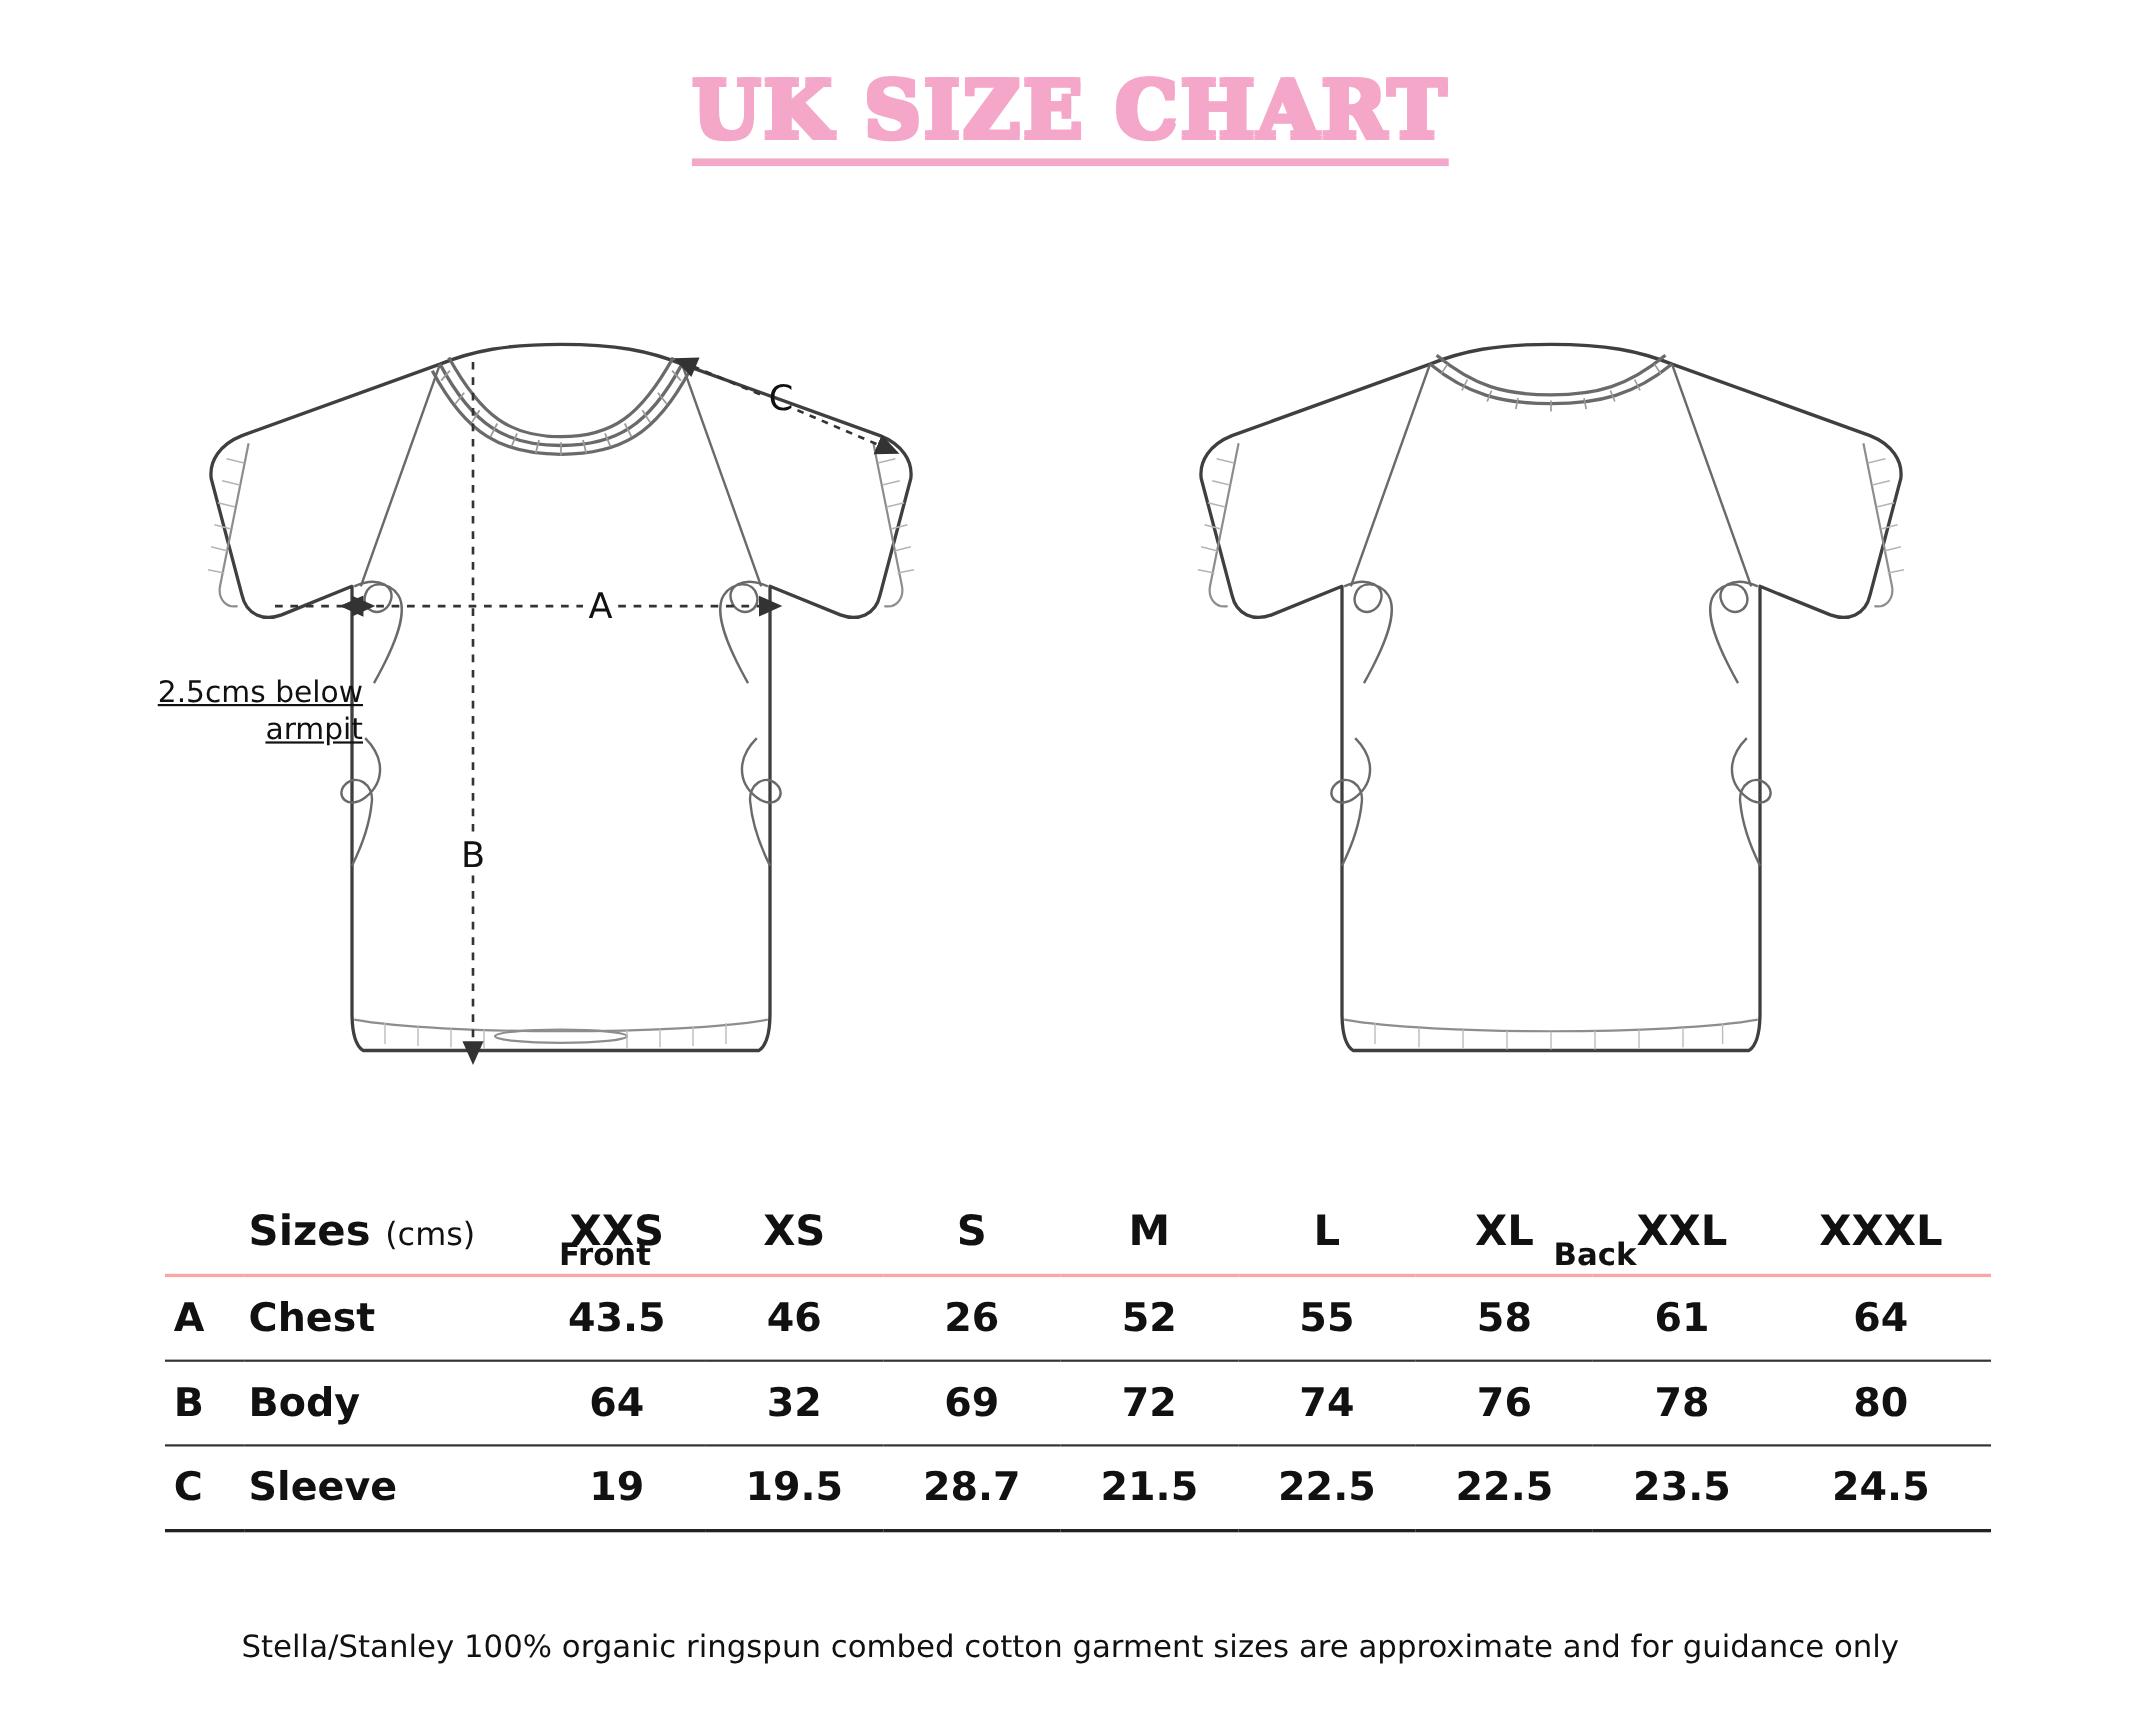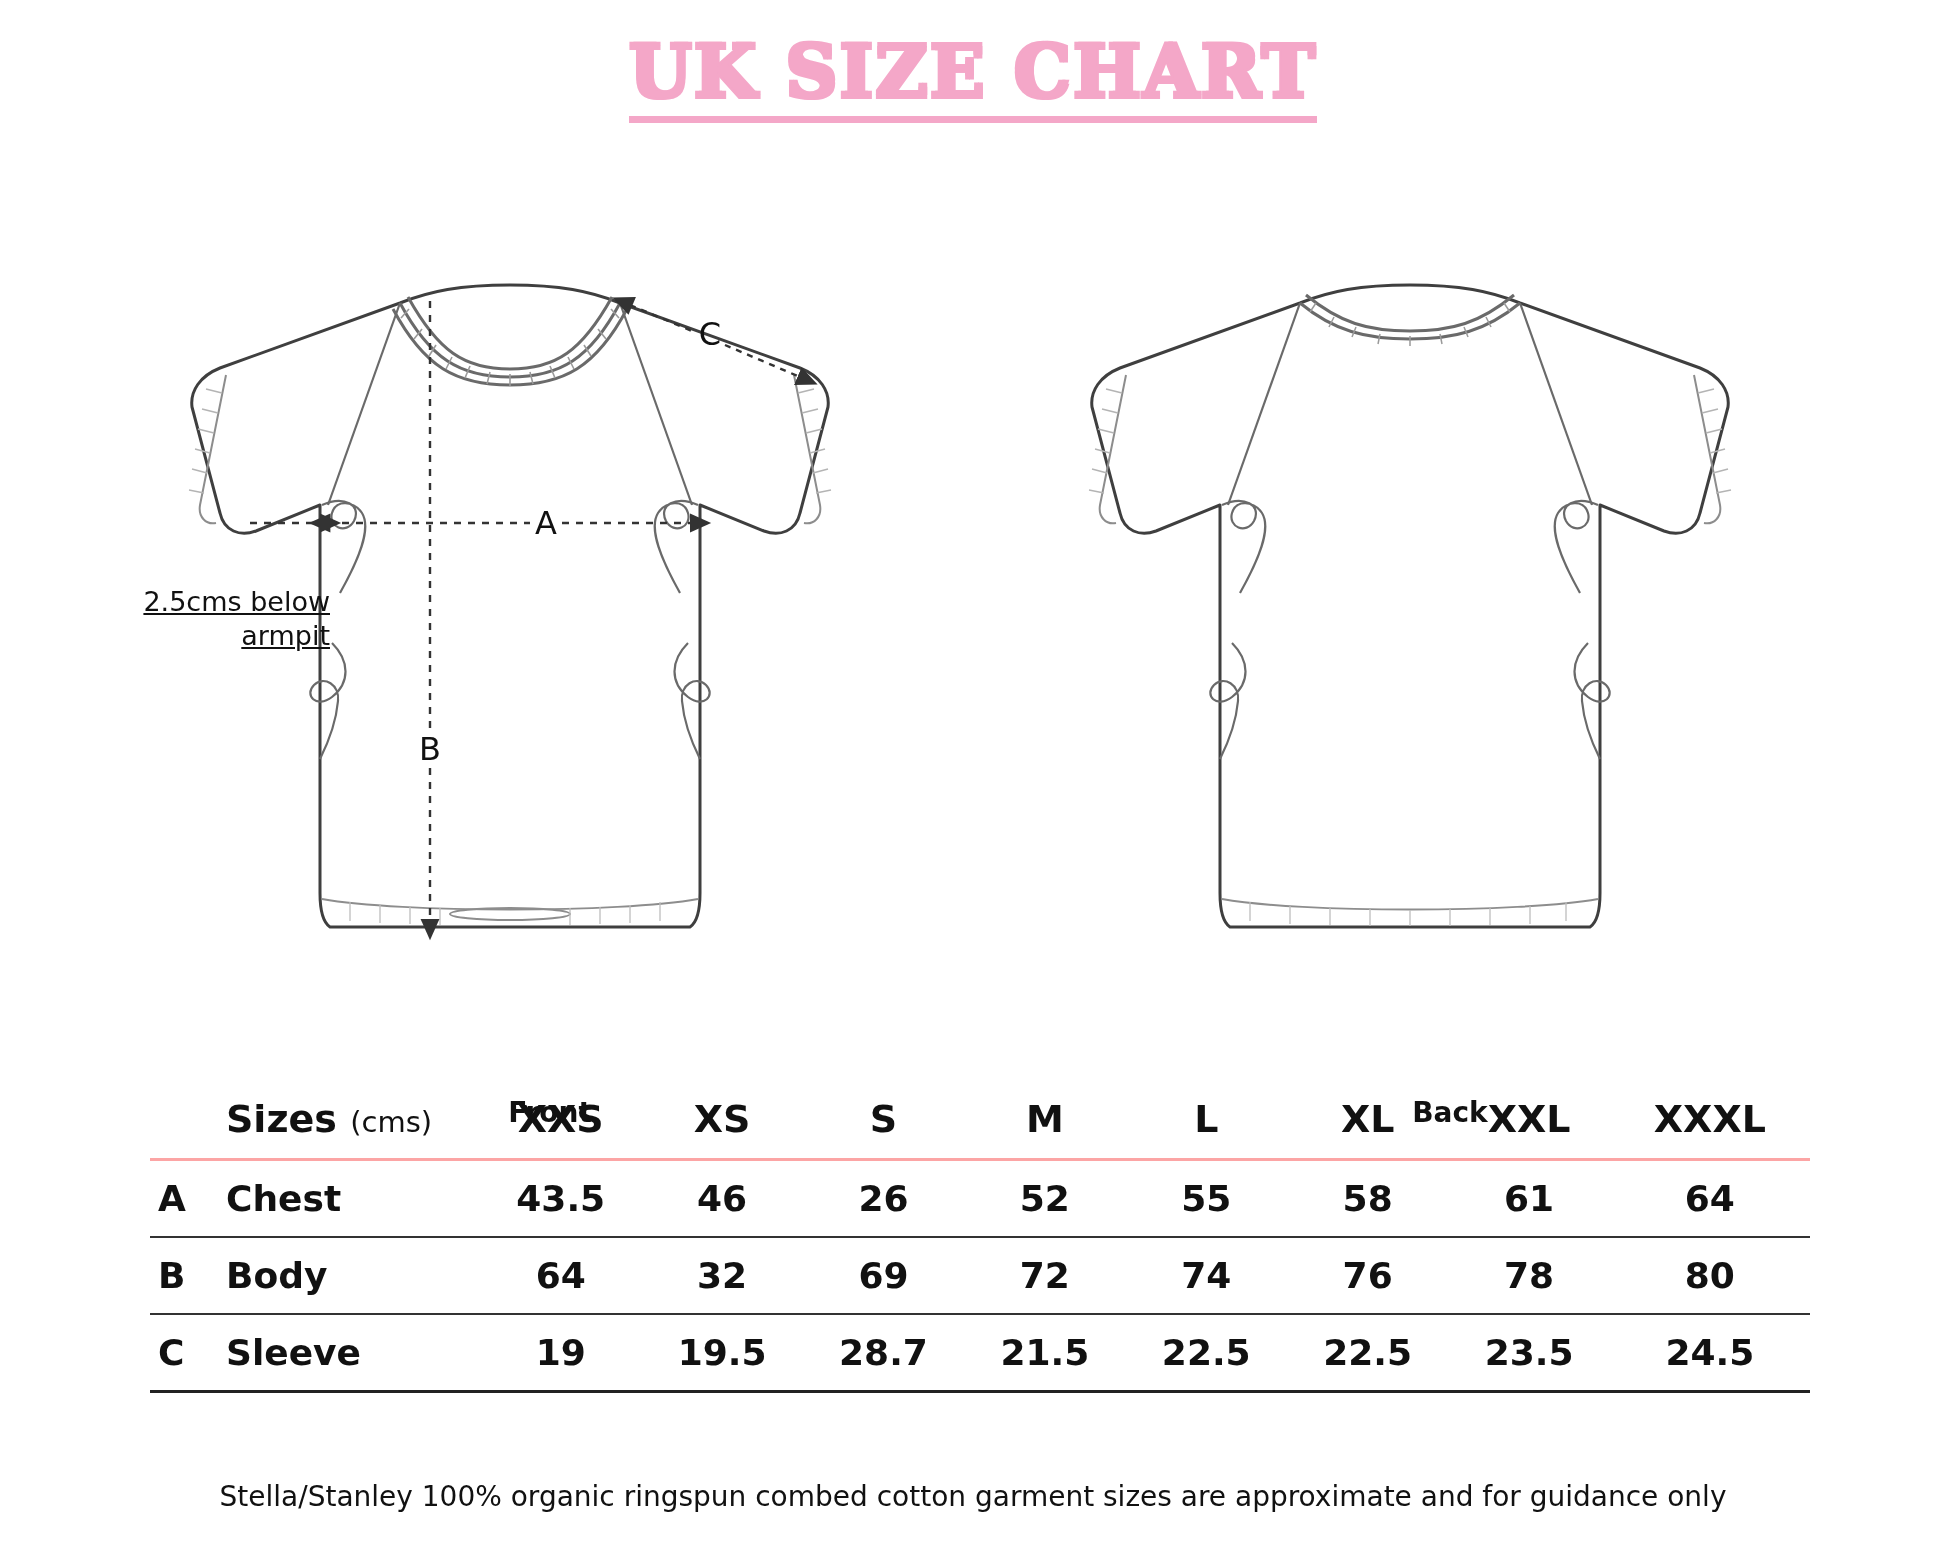--- a/index.html
+++ b/index.html
@@ -30,20 +30,21 @@
     letter-spacing: 2px;
     color: #f4a7c8;
     text-shadow:
       -2px -2px 0 #f4a7c8,
        2px -2px 0 #f4a7c8,
       -2px  2px 0 #f4a7c8,
        2px  2px 0 #f4a7c8;
     border-bottom: 7px solid #f4a7c8;
     padding-bottom: 6px;
     line-height: 1.05;
+    margin-top: 28px;
   }
 
   
   .shirts {
     position: relative;
     width: 1946px;
     height: 880px;
   }
   .shirt-svg {
     position: absolute;

